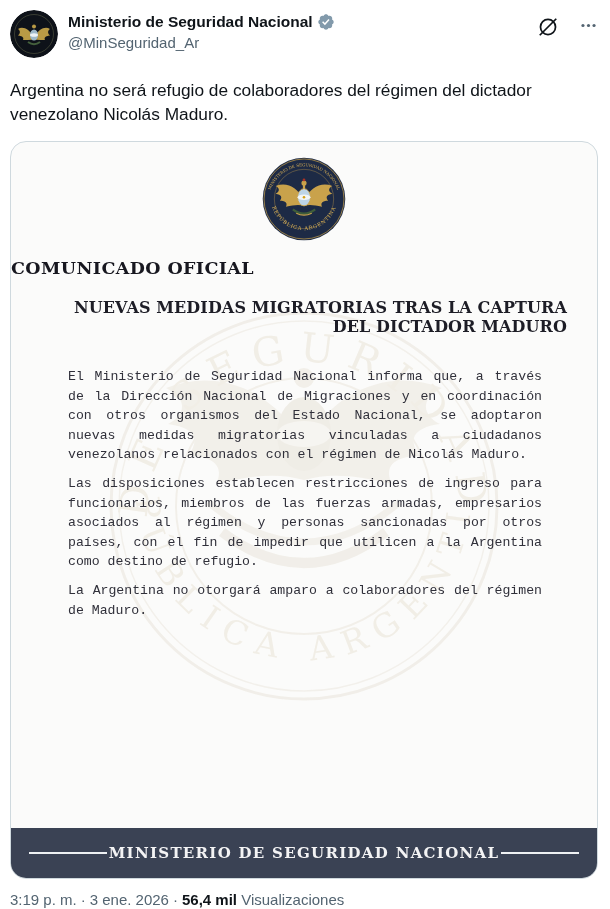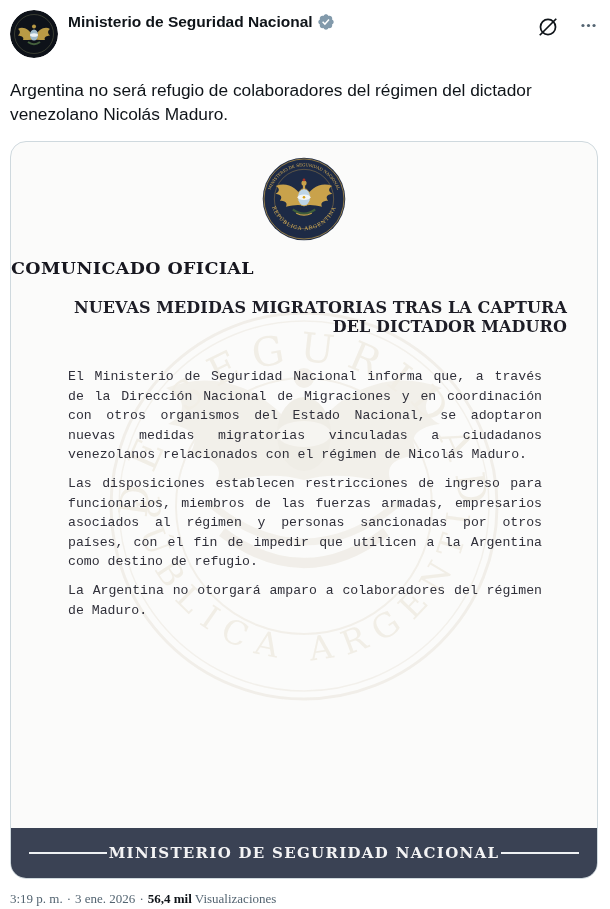--- a/index.html
+++ b/index.html
@@ -36,21 +36,21 @@
   .doc-body p { font-family:Liberation Mono, monospace; font-size:13.2px; line-height:19.6px;
                 text-align:justify; color:#30303a; margin-bottom:9px; }
   .doc-footer { position:absolute; left:0; right:0; bottom:0; height:50px; background:#3a4254;
                 display:flex; align-items:center; justify-content:center; z-index:2; }
   .footer-line { position:absolute; top:24px; width:78px; height:2px; background:#eef1f3; }
   .footer-line.left { left:18px; } .footer-line.right { right:18px; }
   .doc-footer-text { font-family:"DejaVu Serif","Liberation Serif",serif; font-size:15px; font-weight:600;
                      letter-spacing:1.3px; color:#f3f3f4; }
 
   
-  .meta-row { margin:12px 0 4px 10px; font-size:13px; color:#536471;font-family:Liberation Serif, serif; }
+  .meta-row { margin:12px 0 4px 10px; font-size:15px; color:#536471; }
   .meta-row .views-count { font-weight:700; color:#0f1419; }
   .meta-sep { padding:0 4px; }
 </style>
 </head>
 <body>
 
 <div class="tweet-header">
   <div class="avatar">
     <svg width="48" height="48" viewBox="0 0 48 48">
       <circle cx="24" cy="24" r="24" fill="#0e1219"></circle>
@@ -63,20 +63,21 @@
       <path d="M18 32 Q24 36.5 30 32" stroke="#44603c" stroke-width="2" fill="none"></path>
     </svg>
   </div>
   <div class="id-block">
     <div class="name-row">
       <span class="author-name">Ministerio de Seguridad Nacional</span>
       <svg class="verified" viewBox="0 0 24 24">
         <path fill="#829aab" d="M22.25 12c0-1.43-.88-2.67-2.19-3.34.46-1.39.2-2.9-.81-3.91s-2.52-1.27-3.91-.81c-.66-1.31-1.91-2.19-3.34-2.19s-2.67.88-3.33 2.19c-1.4-.46-2.91-.2-3.92.81s-1.26 2.52-.8 3.91c-1.31.67-2.2 1.91-2.2 3.34s.89 2.67 2.2 3.34c-.46 1.39-.21 2.9.8 3.91s2.52 1.26 3.91.81c.67 1.31 1.91 2.19 3.34 2.19s2.68-.88 3.34-2.19c1.39.45 2.9.2 3.91-.81s1.27-2.52.81-3.91c1.31-.67 2.19-1.91 2.19-3.34zm-11.71 4.2L6.8 12.46l1.41-1.42 2.26 2.26 4.8-5.23 1.47 1.36-6.2 6.77z"></path>
       </svg>
     </div>
+    <div class="handle">@MinSeguridad_Ar</div>
   </div>
   <div class="header-actions">
     <span class="icon-btn">
       <svg width="22" height="22" viewBox="0 0 24 24">
         <circle cx="12" cy="12" r="8.2" fill="none" stroke="#0f1419" stroke-width="1.9"></circle>
         <line x1="3" y1="21" x2="21" y2="3" stroke="#0f1419" stroke-width="1.9"></line>
       </svg>
     </span>
     <span class="icon-btn">
       <svg width="19" height="19" viewBox="0 0 24 24">

